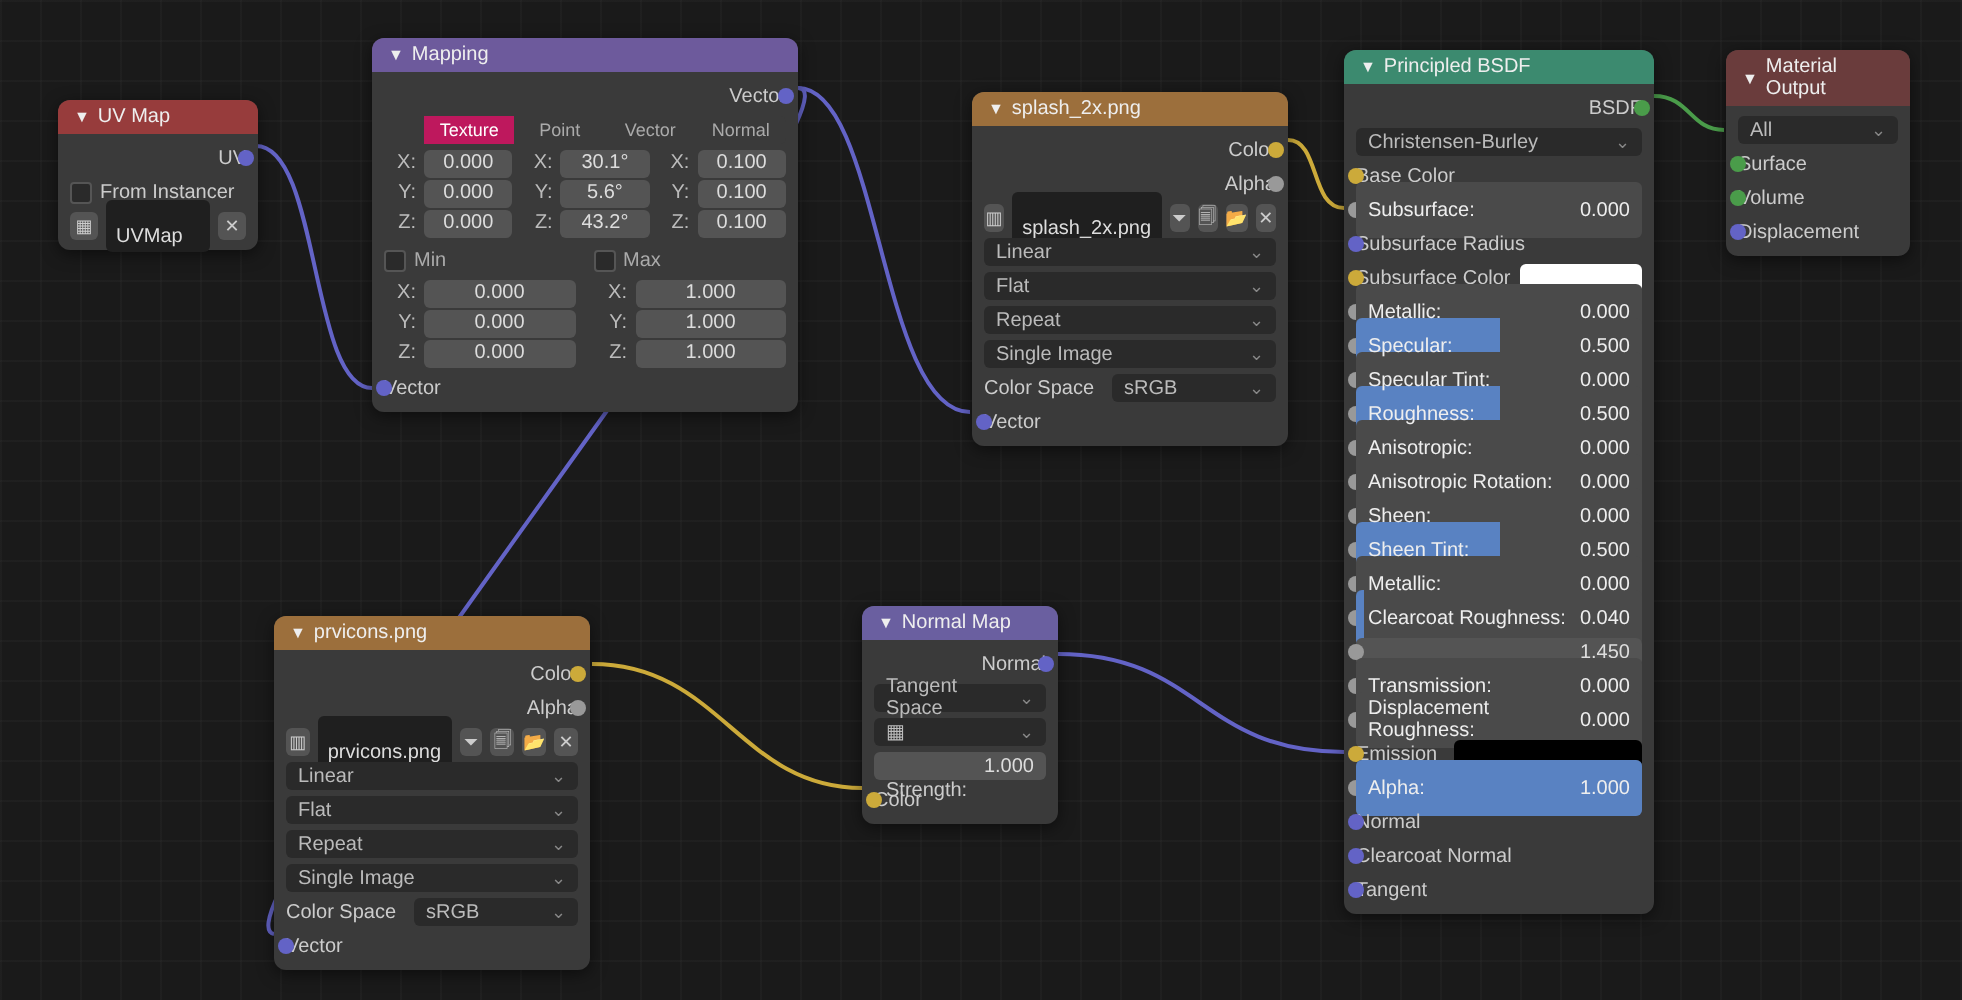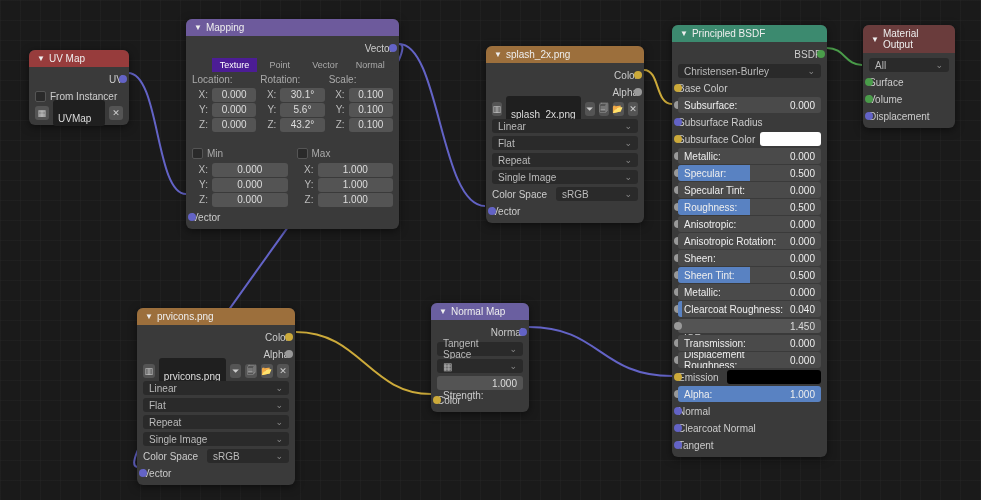--- a/index.html
+++ b/index.html
@@ -41,40 +41,40 @@
     .label.right { text-align: right; }
     .valbox { background: #545454; border-radius: 3px; padding: 1px 6px; display:flex; align-items:center; height:14px; flex:1; justify-content:space-between; }
     .valbox-l { color:#ccc;margin-top:24px; }
     .valbox-r { color:#ddd; }
     .dropdown { background: #2a2a2a; border-radius: 3px; padding: 1px 6px; display:flex; align-items:center; justify-content:space-between; height:14px; flex:1; color:#bbb; }
     .dropdown::after { content: "⌄"; color:#888; font-size:9px; }
     .swatch { background:#fff; border-radius:3px; height:14px; flex:1; }
     .swatch-dark { background:#000; border-radius:3px; height:14px; flex:1; }
     .toggle-group { display:flex; gap:0; border-radius:3px; overflow:hidden; }
     .toggle { flex:1; text-align:center; padding:2px 0; background:#3a3a3a; color:#aaa; font-size:9px; }
-    .toggle.active { background:#4c1d95; color:#fff;margin-left:20px; }
+    .toggle.active { background:#be185d; color:#fff;margin-left:20px; }
     .col3 { display:flex; gap:4px; }
     .col3 > div { flex:1; }
     .colhead { display:flex; gap:4px; font-size:10px; color:#aaa; margin:2px 0; }
     .colhead > div { flex:1; }
     .nbox { display:flex; gap:4px; margin:1px 0; }
     .nbox > .nlabel { flex:0 0 auto; width:16px; text-align:right; color:#bbb; font-size:10px; line-height:14px; }
     .nbox > .nval { flex:1; background:#545454; border-radius:3px; text-align:center; height:14px; line-height:14px; font-size:10px; color:#ddd; }
     .txtbox { background:#1f1f1f; border-radius:3px; padding:13px 5px; color:#ddd; font-size:10px; height:14px; line-height:12px; flex:1; }
     .icon-btn { width:14px; height:14px; background:#545454; border-radius:3px; display:flex; align-items:center; justify-content:center; color:#ccc; font-size:9px; }
     .socket { width:8px; height:8px; border-radius:50%; position:absolute; top:50%; transform:translateY(-50%); }
     .socket.out { right:-4px; }
     .socket.in { left:-4px; }
     .sock-vec { background:#6363c6; }
     .sock-col { background:#ccaa3a; }
     .sock-val { background:#999; }
     .sock-shd { background:#4a9c4a; }
     .checklabel { display:flex; align-items:center; gap:4px; color:#aaa; }
     .checkbox { width:11px; height:11px; background:#2a2a2a; border-radius:2px; border:1px solid #555; }
-    .slider { background:#4a4a4a; border-radius:3px; height:16px; flex:1; position:relative; overflow:hidden; display:flex; align-items:center; justify-content:space-between; padding:0 6px; }
+    .slider { background:#4a4a4a; border-radius:3px; height:28px; flex:1; position:relative; overflow:hidden; display:flex; align-items:center; justify-content:space-between; padding:0 6px; }
     .slider .fill { position:absolute; left:0; top:0; bottom:0; background:#5982c2; }
     .slider .sl-l, .slider .sl-r { position:relative; z-index:1; font-size:10px; }
     .slider .sl-l { color:#eee; }
     .slider .sl-r { color:#eee; }
 
     
     .hdr-red    { background:#973c3c; }
     .hdr-purple { background:#6d5a9c; }
     .hdr-orange { background:#9c6f3c; }
     .hdr-teal   { background:#3c8a6f; }
@@ -125,25 +125,20 @@
     <div class="row">
         <span class="label right">Vector</span>
         <span class="socket out sock-vec"></span>
       </div>
     <div class="toggle-group" style="margin:2px 0;">
       <div class="toggle active">Texture</div>
       <div class="toggle">Point</div>
       <div class="toggle">Vector</div>
       <div class="toggle">Normal</div>
     </div>
-    <div class="colhead">
-        <div>Location:</div>
-        <div>Rotation:</div>
-        <div>Scale:</div>
-      </div>
     <div class="col3">
       <div>
         <div class="nbox">
             <span class="nlabel">X:</span>
             <span class="nval">0.000</span>
           </div>
         <div class="nbox">
             <span class="nlabel">Y:</span>
             <span class="nval">0.000</span>
           </div>
@@ -174,21 +169,21 @@
         <div class="nbox">
             <span class="nlabel">Y:</span>
             <span class="nval">0.100</span>
           </div>
         <div class="nbox">
             <span class="nlabel">Z:</span>
             <span class="nval">0.100</span>
           </div>
       </div>
     </div>
-    <div class="row" style="gap:8px; margin-top:12px;">
+    <div class="row" style="gap:8px; margin-top:2px;">
       <div class="checklabel" style="flex:1;">
           <span class="checkbox"></span>
           <span>Min</span>
         </div>
       <div class="checklabel" style="flex:1;">
           <span class="checkbox"></span>
           <span>Max</span>
         </div>
     </div>
     <div class="col3" style="gap:10px;">

